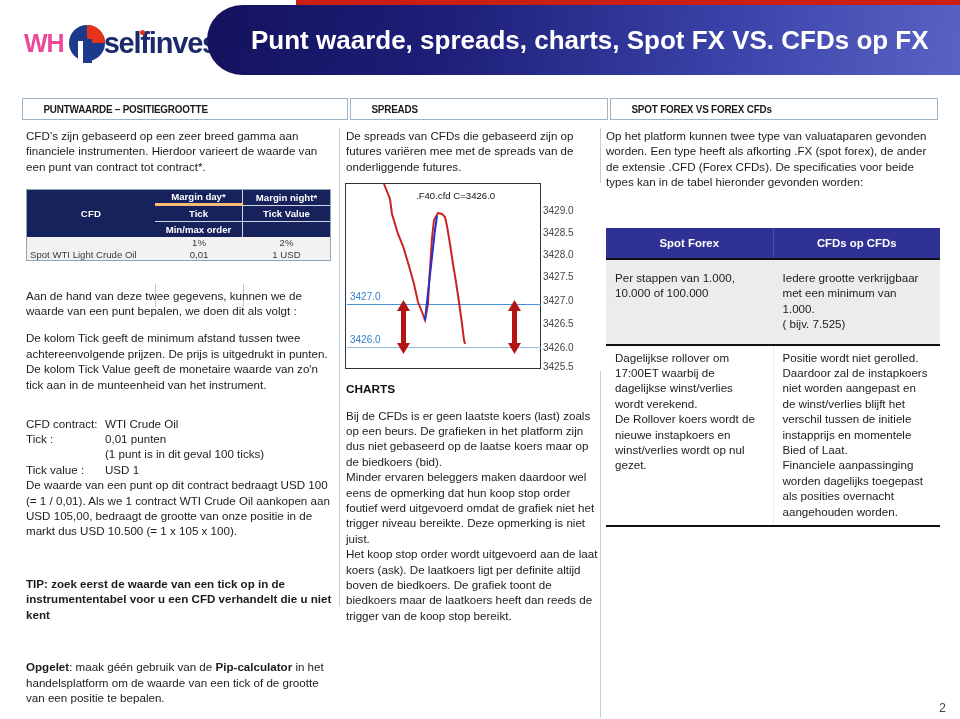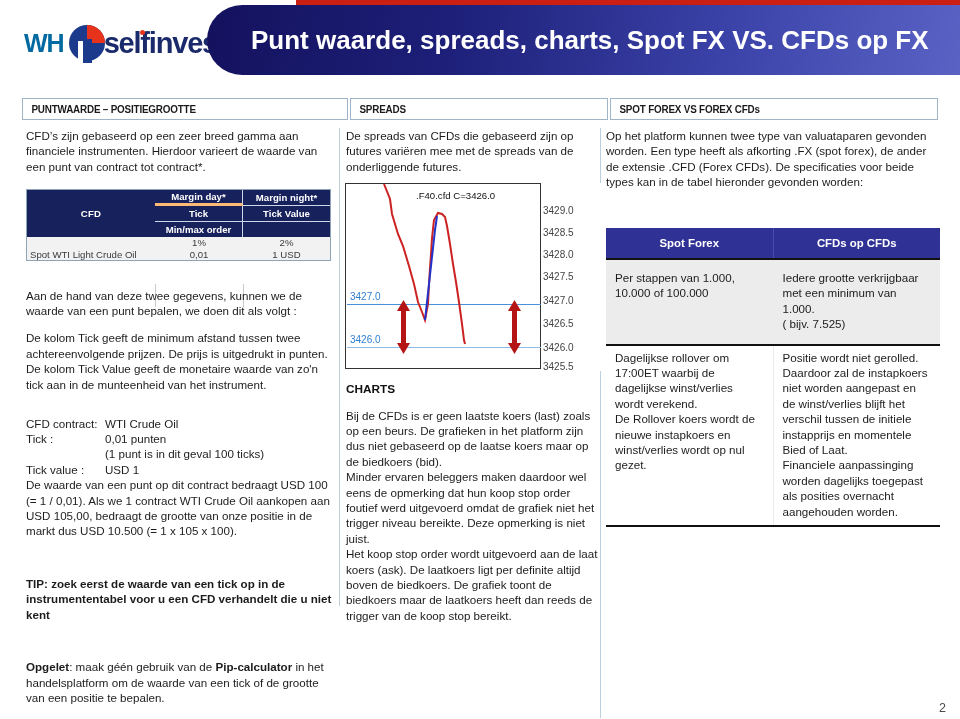--- a/index.html
+++ b/index.html
@@ -7,21 +7,21 @@
     width:960px;height:719px;
     background:#ffffff;
     font-family:"Liberation Sans", sans-serif;
     color:#1a1a1a;
     overflow:hidden;
     position:relative;
   }
   
   .header{position:absolute;left:0;top:0;width:960px;height:90px;}
   .logo{position:absolute;left:24px;top:20px;display:flex;align-items:center;height:46px;}
-  .logo-wh{font-size:25px;font-weight:bold;color:#0369a1;letter-spacing:-1px;font-family:"Liberation Sans",sans-serif;}
+  .logo-wh{font-size:25px;font-weight:bold;color:#ec4899;letter-spacing:-1px;font-family:"Liberation Sans",sans-serif;}
   .logo-mark{position:relative;width:40px;height:40px;margin:0 1px 0 3px;}
   .logo-mark .disc{position:absolute;left:2px;top:2px;width:36px;height:36px;border-radius:50%;background:#1b3a8c;}
   .logo-mark .wedge{position:absolute;left:20px;top:2px;width:18px;height:18px;background:#e8331c;
       border-top-right-radius:18px;}
   .logo-mark .notch{position:absolute;left:11px;top:18px;width:11px;height:22px;background:#ffffff;}
   .logo-mark .stem{position:absolute;left:16px;top:16px;width:9px;height:24px;background:#1b3a8c;}
   .logo-txt{font-size:29px;font-weight:bold;color:#1b2a6b;letter-spacing:-1.2px;margin-left:-4px;position:relative;}
   .logo-txt .dot{position:absolute;left:36px;top:3px;width:5px;height:5px;border-radius:50%;background:#e8331c;}
   .redbar{position:absolute;left:296px;top:0;width:664px;height:5px;background:#cc1f14;}
   .title-pill{
@@ -31,21 +31,21 @@
     display:flex;align-items:center;text-align:right;
   }
   .title-pill .t{
     color:#ffffff;font-size:26px;font-weight:bold;margin-left:44px;
     letter-spacing:0px;white-space:nowrap;
   }
   
   .colhead-row{position:absolute;left:22px;top:98px;width:916px;height:22px;display:flex;}
   .colhead{
     border:1px solid #9fb4c6;background:#ffffff;height:22px;box-sizing:border-box;
-    display:flex;align-items:center;
+    display:flex;align-items:center;padding-left:12px;
   }
   .colhead span{
     font-size:10.5px;font-weight:bold;color:#1a1a1a;padding-left:9px;letter-spacing:-0.2px;
     transform:scaleX(0.94);transform-origin:left center;white-space:nowrap;
   }
   .ch1{width:326px;}
   .ch2{width:258px;margin-left:2px;}
   .ch3{width:328px;margin-left:2px;}
   
   .col{position:absolute;top:128px;}

